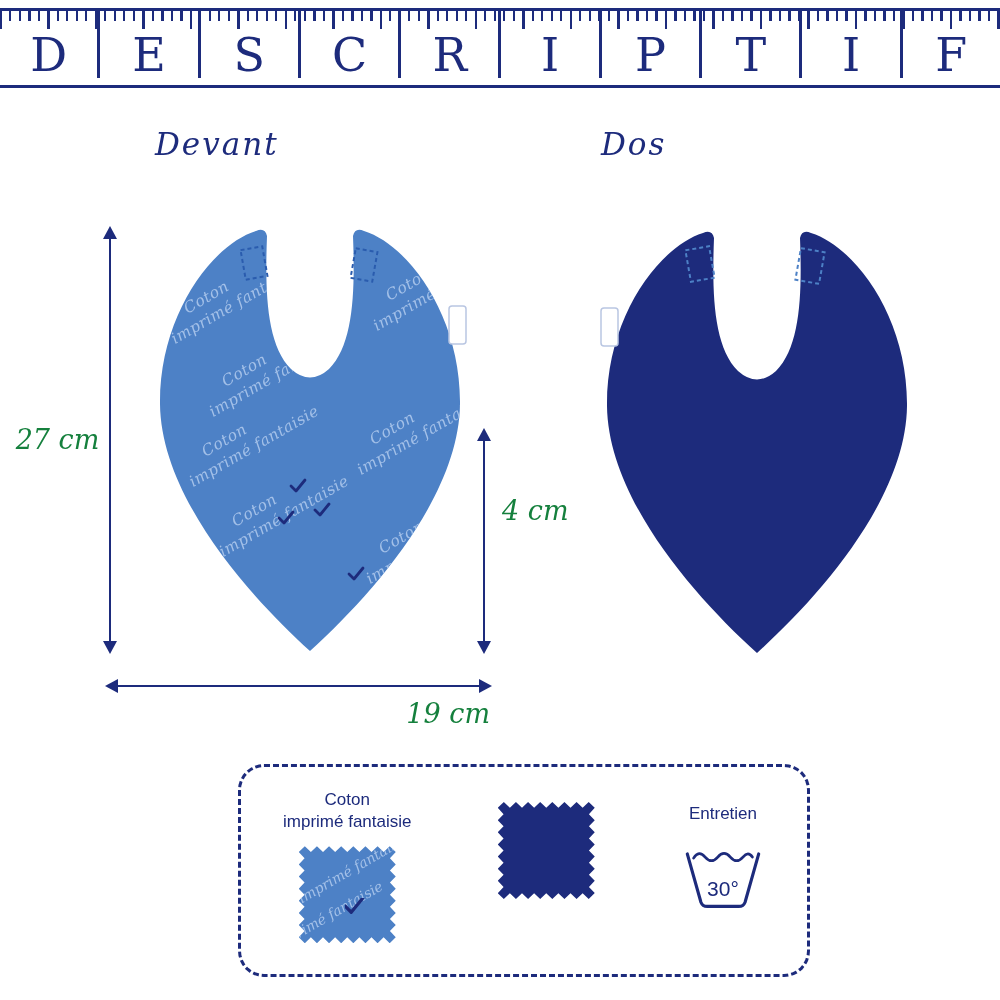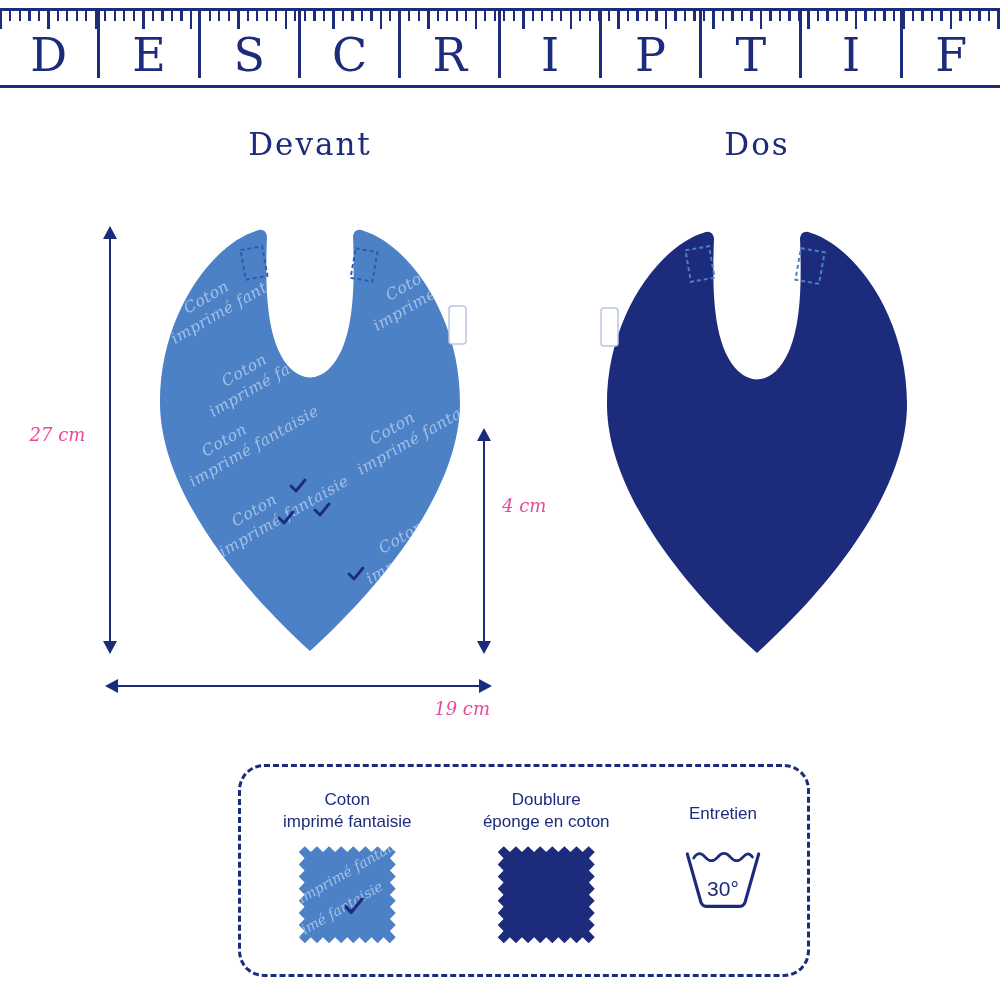--- a/index.html
+++ b/index.html
@@ -14,41 +14,41 @@
     background-size:100% 10px,100% 18px;
     background-repeat:no-repeat,no-repeat;
     background-position:0 0,0 0;}
   .title-row{position:absolute;top:10px;left:0;right:0;height:68px;display:flex;}
   .title-cell{flex:1;display:flex;align-items:flex-end;justify-content:center;border-right:3px solid #1d2b7c;}
   .title-cell:last-child{border-right:none;}
   .title-letter{font-family:"DejaVu Serif",serif;font-size:46px;line-height:1;color:#1d2b7c;}
   .title-underline{position:absolute;top:85px;left:0;right:0;height:3px;background:#1d2b7c;}
 
   
-  .script-label{position:absolute;text-align:center;font-family:"DejaVu Serif",serif;
-    font-size:31px;letter-spacing:2px;color:#1d2b7c;}
+  .script-label{position:absolute;font-family:"DejaVu Serif",serif;
+    font-style:italic;font-size:31px;letter-spacing:2px;color:#1d2b7c;}
 
   
   .bib-svg{position:absolute;overflow:visible;}
   .print-text{font-family:"DejaVu Serif",serif;font-style:italic;font-size:15.5px;
     letter-spacing:.5px;fill:#a3c0e8;}
 
   
   .varrow{position:absolute;width:2px;background:#1d2b7c;}
   .varrow::before{content:"";position:absolute;top:-2px;left:50%;transform:translateX(-50%);
     border:7px solid transparent;border-top:none;border-bottom:13px solid #1d2b7c;}
   .varrow::after{content:"";position:absolute;bottom:-2px;left:50%;transform:translateX(-50%);
     border:7px solid transparent;border-bottom:none;border-top:13px solid #1d2b7c;}
   .harrow{position:absolute;height:2px;background:#1d2b7c;}
   .harrow::before{content:"";position:absolute;left:-2px;top:50%;transform:translateY(-50%);
     border:7px solid transparent;border-left:none;border-right:13px solid #1d2b7c;}
   .harrow::after{content:"";position:absolute;right:-2px;top:50%;transform:translateY(-50%);
     border:7px solid transparent;border-right:none;border-left:13px solid #1d2b7c;}
   .dim-label{position:absolute;font-family:"DejaVu Serif",serif;font-style:italic;
-    font-size:18px;color:#ec4899;}
+    font-size:27px;color:#15803d;}
 
   
   .legend-box{position:absolute;left:238px;top:764px;width:572px;height:213px;
     border:3px dashed #1d2b7c;border-radius:26px;box-sizing:border-box;
     display:flex;justify-content:space-between;padding:22px 42px 0 42px;}
   .legend-col{display:flex;flex-direction:column;align-items:center;}
   .legend-heading{font-size:17px;line-height:1.3;color:#1d2b7c;text-align:center;}
   .swatch{width:97px;height:97px;margin-top:13px;position:relative;overflow:hidden;
     clip-path:polygon(0% 6%,6.25% 0%,12.5% 6%,18.75% 0%,25% 6%,31.25% 0%,37.5% 6%,43.75% 0%,50% 6%,56.25% 0%,62.5% 6%,68.75% 0%,75% 6%,81.25% 0%,87.5% 6%,93.75% 0%,100% 6%,94% 12.5%,100% 18.75%,94% 25%,100% 31.25%,94% 37.5%,100% 43.75%,94% 50%,100% 56.25%,94% 62.5%,100% 68.75%,94% 75%,100% 81.25%,94% 87.5%,100% 93.75%,93.75% 100%,87.5% 94%,81.25% 100%,75% 94%,68.75% 100%,62.5% 94%,56.25% 100%,50% 94%,43.75% 100%,37.5% 94%,31.25% 100%,25% 94%,18.75% 100%,12.5% 94%,6.25% 100%,0% 94%,6% 87.5%,0% 81.25%,6% 75%,0% 68.75%,6% 62.5%,0% 56.25%,6% 50%,0% 43.75%,6% 37.5%,0% 31.25%,6% 25%,0% 18.75%,6% 12.5%);}
   .swatch-front{background:#4d81c6;}
@@ -167,24 +167,20 @@
       <div class="swatch swatch-front">
         <span class="swatch-frag" style="left:-8px;top:14px;">imprimé fantaisie</span>
         <span class="swatch-frag" style="left:-34px;top:62px;">imprimé fantaisie</span>
         <svg width="20" height="16" viewBox="0 0 16 12" style="position:absolute;left:46px;top:52px;">
           <path d="M0 6 L5 11 L14 0" stroke="#1d2b7c" stroke-width="2.6" fill="none" stroke-linecap="round" stroke-linejoin="round"></path>
         </svg>
       </div>
     </div>
 
     <div class="legend-col">
-      <div class="legend-heading">
-        <div>Doublure</div>
-        <div>éponge en coton</div>
-      </div>
       <div class="swatch swatch-lining"></div>
     </div>
 
     <div class="legend-col care-col">
       <div class="legend-heading">Entretien</div>
       <svg width="84" height="72" viewBox="0 0 80 68" style="margin-top:16px;">
         <path d="M6 12 L19 58 Q20.5 62 25 62 L55 62 Q59.5 62 61 58 L74 12" fill="none" stroke="#1d2b7c" stroke-width="3" stroke-linecap="round" stroke-linejoin="round"></path>
         <path d="M12 16 Q17 8 23 15 Q29 22 35 15 Q41 8 47 15 Q53 22 59 15 Q64 9 68 15" fill="none" stroke="#1d2b7c" stroke-width="2.6" stroke-linecap="round"></path>
         <text x="40" y="52" text-anchor="middle" font-family="Liberation Sans, sans-serif" font-size="20" fill="#1d2b7c">30°</text>
       </svg>

